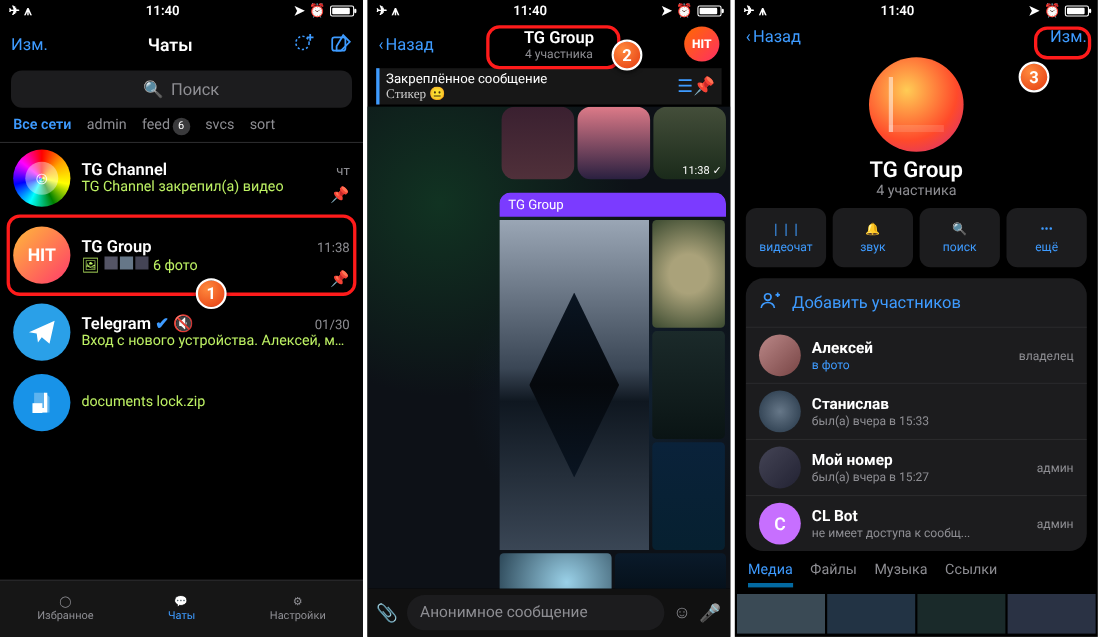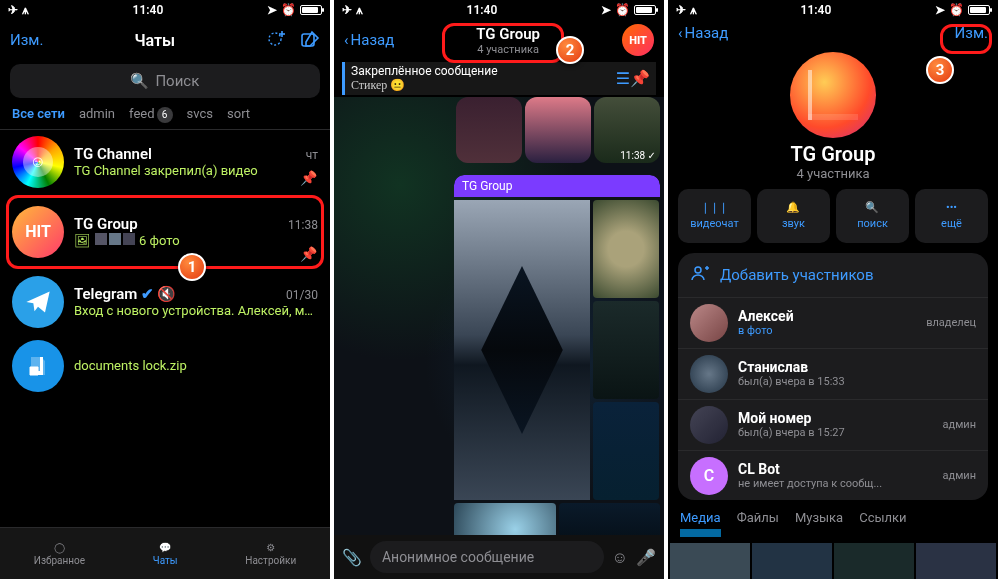--- a/index.html
+++ b/index.html
@@ -242,21 +242,21 @@
     color:#3e9bff; font-size:15px; border-bottom:0.5px solid #2a2a2c;
   }
   .member { display:flex; align-items:center; gap:10px; padding:6px 12px; border-bottom:0.5px solid #2a2a2c; position:relative;}
   .member:last-child { border-bottom:none; }
   .mavatar { width:38px; height:38px; border-radius:50%; flex-shrink:0; }
   .mname { font-size:14px; font-weight:700; }
   .mstat { font-size:11px; color:#8e8e93; }
   .mstat.online { color:#3e9bff; }
   .mrole { position:absolute; right:12px; font-size:11px; color:#8e8e93; }
   .seg { display:flex; padding: 0 12px; gap:16px; font-size:13px; color:#8e8e93; }
-  .seg .active { color:#3e9bff; border-bottom:8px solid #0369a1; padding-bottom:4px; }
+  .seg .active { color:#3e9bff; border-bottom:4px solid #0369a1; padding-bottom:4px; }
   .media-row { display:flex; gap:2px; margin-top:6px; padding: 0 2px;}
   .media-row .m { flex:1; height:36px; background:#2a3244;}
   .media-row .m1 { background:#3a4a55;} .media-row .m2 { background:#223344;} .media-row .m3{background:#1a2a2a;}
 </style>
 </head>
 <body>
 
 <div class="phone">
   <div class="statusbar">
     <div class="sb-left">

